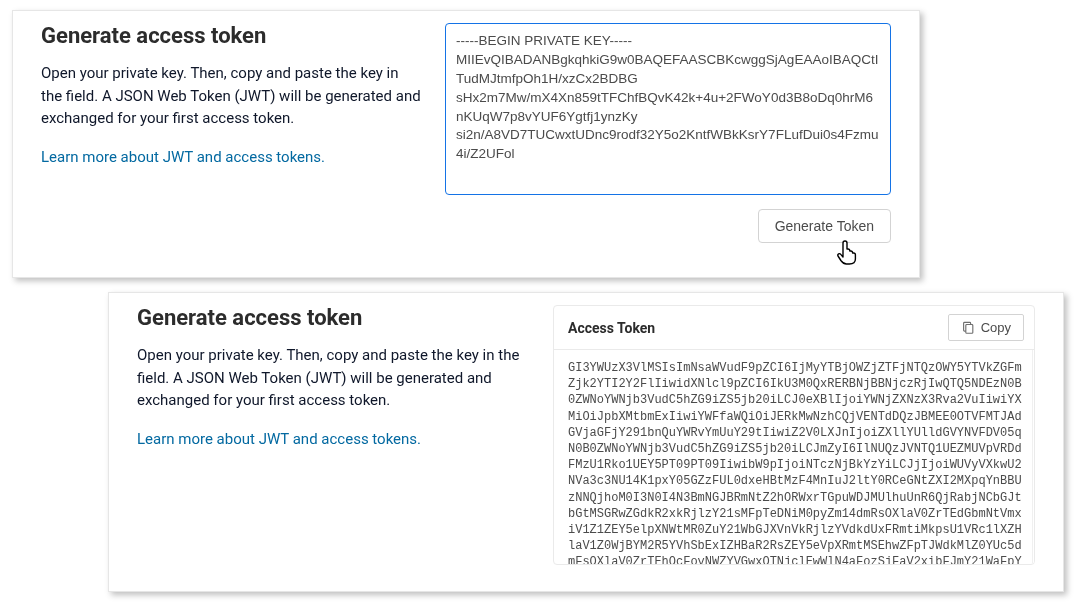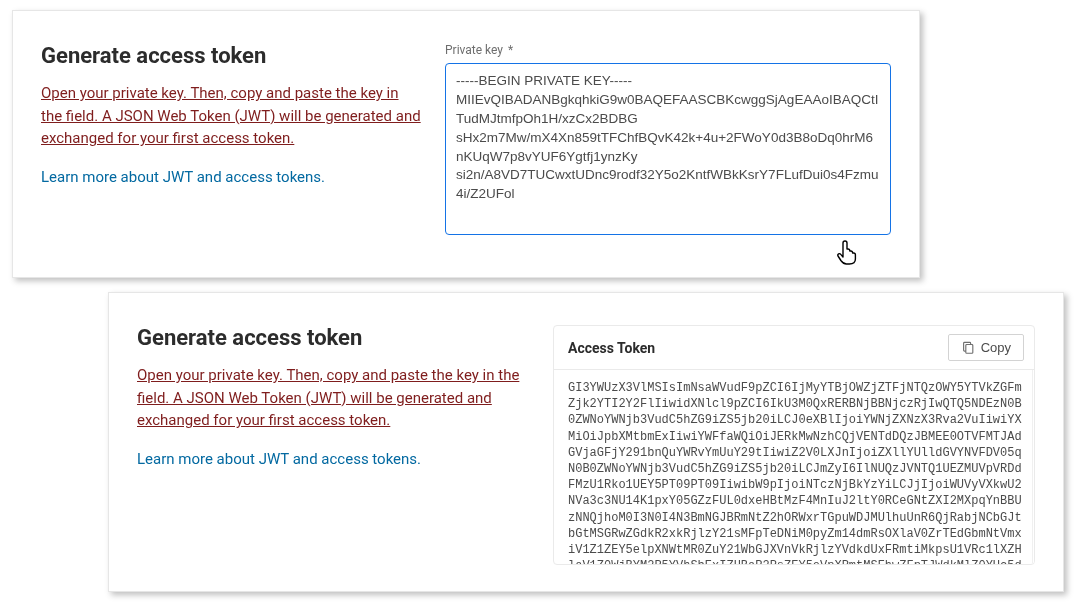--- a/index.html
+++ b/index.html
@@ -16,21 +16,21 @@
     width: 1081px;
     height: 609px;
     margin: 0 auto;
     background: #fff;
   }
   .panel {
     position: absolute;
     background: #fff;
     border: 1px solid #e6e6e6;
     box-shadow: 3px 3px 6px rgba(0,0,0,0.25);
-    padding: 32px 28px 26px 28px;
+    padding: 12px 28px 26px 28px;
   }
   .panel1 {
     left: 12px;
     top: 10px;
     width: 908px;
     height: 268px;
   }
   .panel2 {
     left: 108px;
     top: 292px;
@@ -57,22 +57,21 @@
   h2.heading {
     margin: 0 0 14px 0;
     font-size: 22px;
     font-weight: 700;
     color: #2c2c2c;
   }
   p.desc {
     margin: 0 0 18px 0;
     font-size: 15px;
     line-height: 1.5;
-    color: #7f1d1d;
-    text-decoration: underline;
+    color: #0f172a;
   }
   a.learn {
     color: #0369a1;
     font-size: 15px;
     text-decoration: none;
   }
 
   .field-label {
     font-size: 12px;
     color: #6e6e6e;
@@ -187,28 +186,27 @@
 <div class="stage">
 
   <div class="panel panel1">
     <div class="columns">
       <div class="col-left">
         <h2 class="heading">Generate access token</h2>
         <p class="desc">Open your private key. Then, copy and paste the key in the field. A JSON Web Token (JWT) will be generated and exchanged for your first access token.</p>
         <a href="#" class="learn">Learn more about JWT and access tokens.</a>
       </div>
       <div class="col-right">
-        <div class="field-label">
-          <span>Private key</span>
-          <span class="asterisk">*</span>
-        </div>
         <textarea class="textarea" style="">-----BEGIN PRIVATE KEY-----
 MIIEvQIBADANBgkqhkiG9w0BAQEFAASCBKcwggSjAgEAAoIBAQCtITudMJtmfpOh1H/xzCx2BDBG
 sHx2m7Mw/mX4Xn859tTFChfBQvK42k+4u+2FWoY0d3B8oDq0hrM6nKUqW7p8vYUF6Ygtfj1ynzKy
 si2n/A8VD7TUCwxtUDnc9rodf32Y5o2KntfWBkKsrY7FLufDui0s4Fzmu4i/Z2UFol</textarea>
+        <div class="btn-row">
+          <button class="btn">Generate Token</button>
+        </div>
       </div>
     </div>
   </div>
 
   <svg class="cursor" viewBox="0 0 26 28">
     <path d="M9 3c1 0 2 .8 2 2v6h1c1 0 1.8.8 1.8 1.8V13h1c1 0 1.8.8 1.8 1.8V15h1c1 0 1.8.8 1.8 1.8V21c0 3-2 5-6 5h-3c-3 0-4-1.5-5.5-3.5L2 18c-.6-1 .2-2.4 1.4-2.4.6 0 1 .3 1.4.8L7 19V5c0-1.2.9-2 2-2z" fill="#fff" stroke="#000" stroke-width="1.4" stroke-linejoin="round"></path>
   </svg>
 
   <div class="panel panel2">
     <div class="columns">

